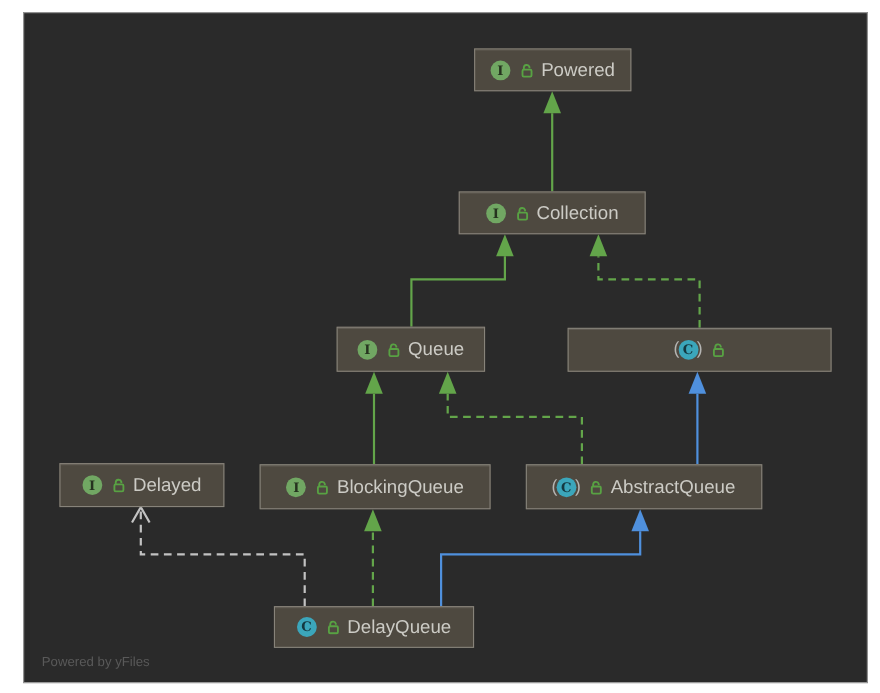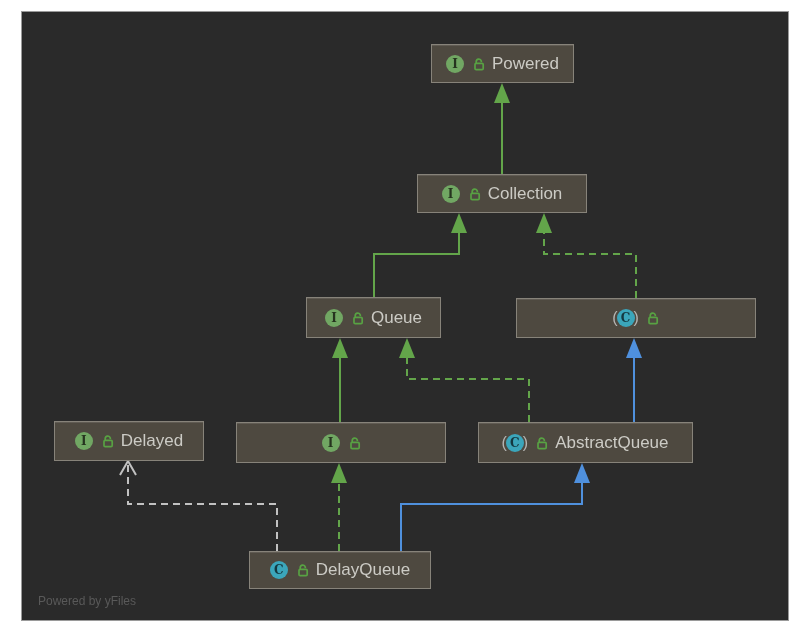--- a/index.html
+++ b/index.html
@@ -108,20 +108,21 @@
       <div class="node" style="left: 214px; top: 410px; width: 210px; height: 41px;">
         <span class="typeicon">
           <span class="circle iface">I</span>
         </span>
         <span>
           <svg class="lock" width="14" height="14" viewBox="0 0 14 14" fill="none">
             <path d="M5.2 6.3 V4.6 A2.6 2.6 0 0 1 10.3 4.0 L10.3 5.0" stroke="#58a243" stroke-width="1.7"></path>
             <rect x="4" y="6.3" width="8.2" height="6.4" rx="1.2" stroke="#58a243" stroke-width="1.7"></rect>
           </svg>
         </span>
+        <span class="label">BlockingQueue</span>
       </div>
       <div class="node" style="left: 456px; top: 410px; width: 215px; height: 41px;">
         <span class="typeicon">
           <span class="paren">(</span>
           <span class="circle cls">C</span>
           <span class="paren">)</span>
         </span>
         <span>
           <svg class="lock" width="14" height="14" viewBox="0 0 14 14" fill="none">
             <path d="M5.2 6.3 V4.6 A2.6 2.6 0 0 1 10.3 4.0 L10.3 5.0" stroke="#58a243" stroke-width="1.7"></path>

